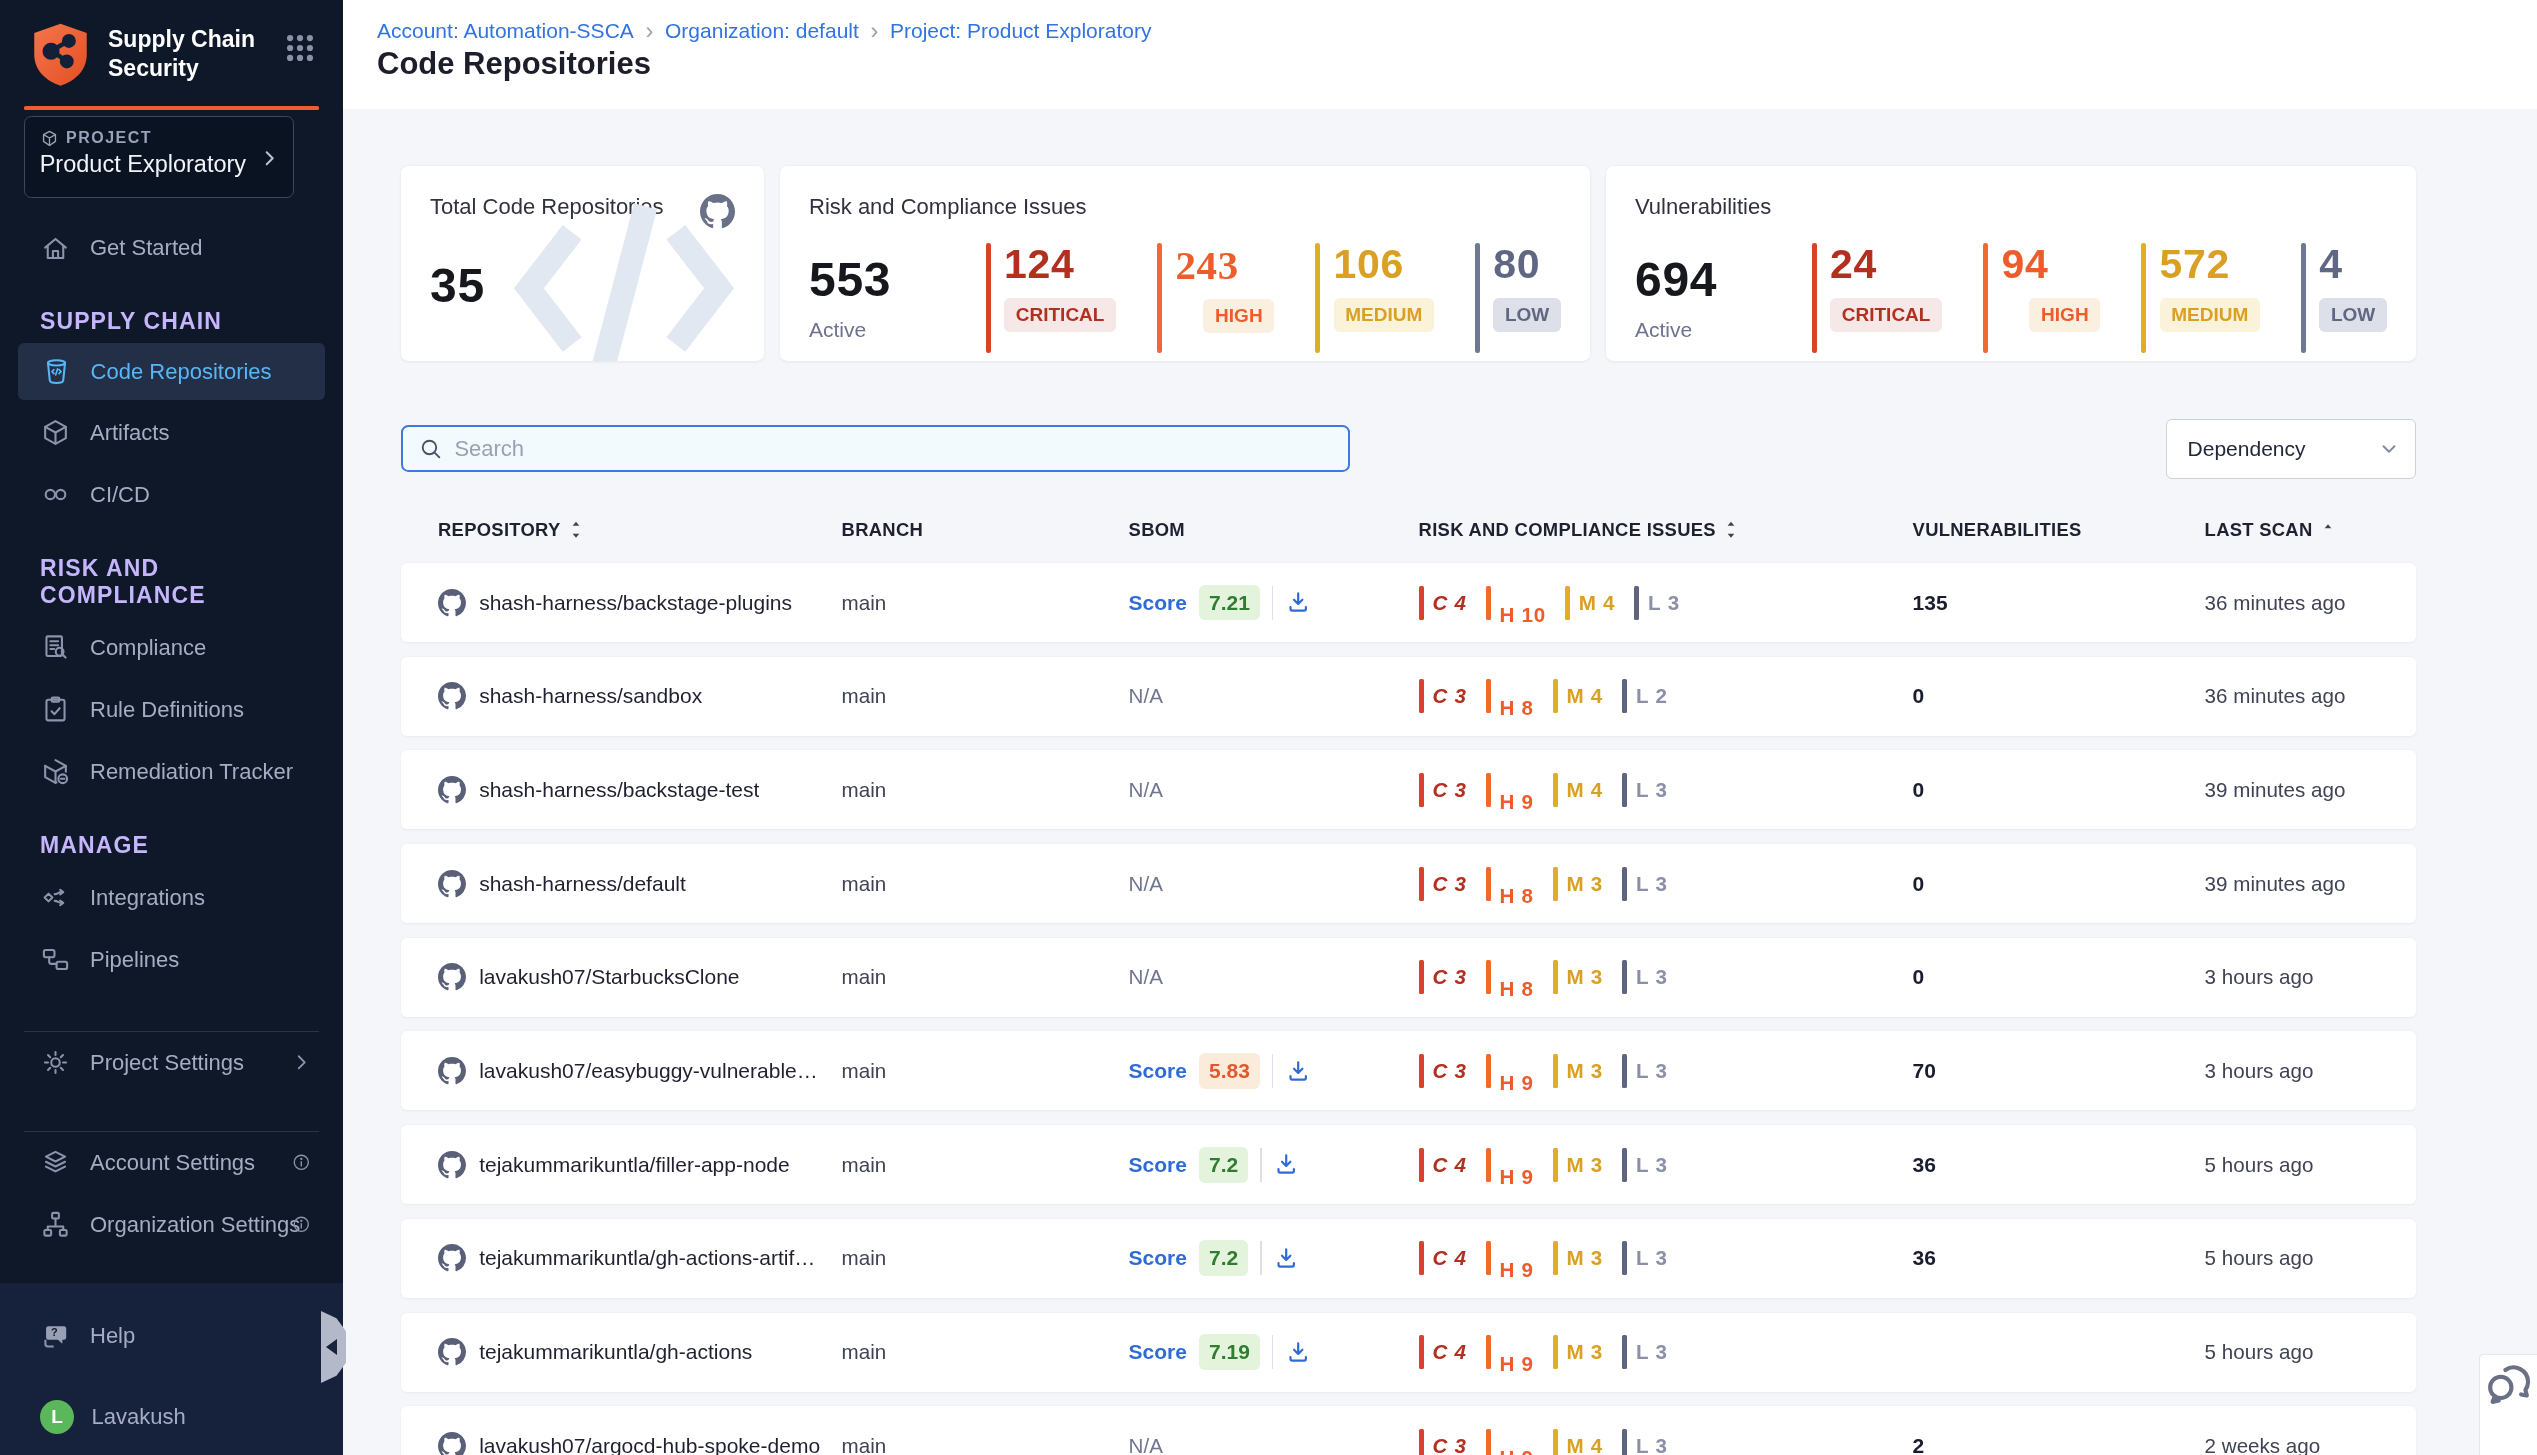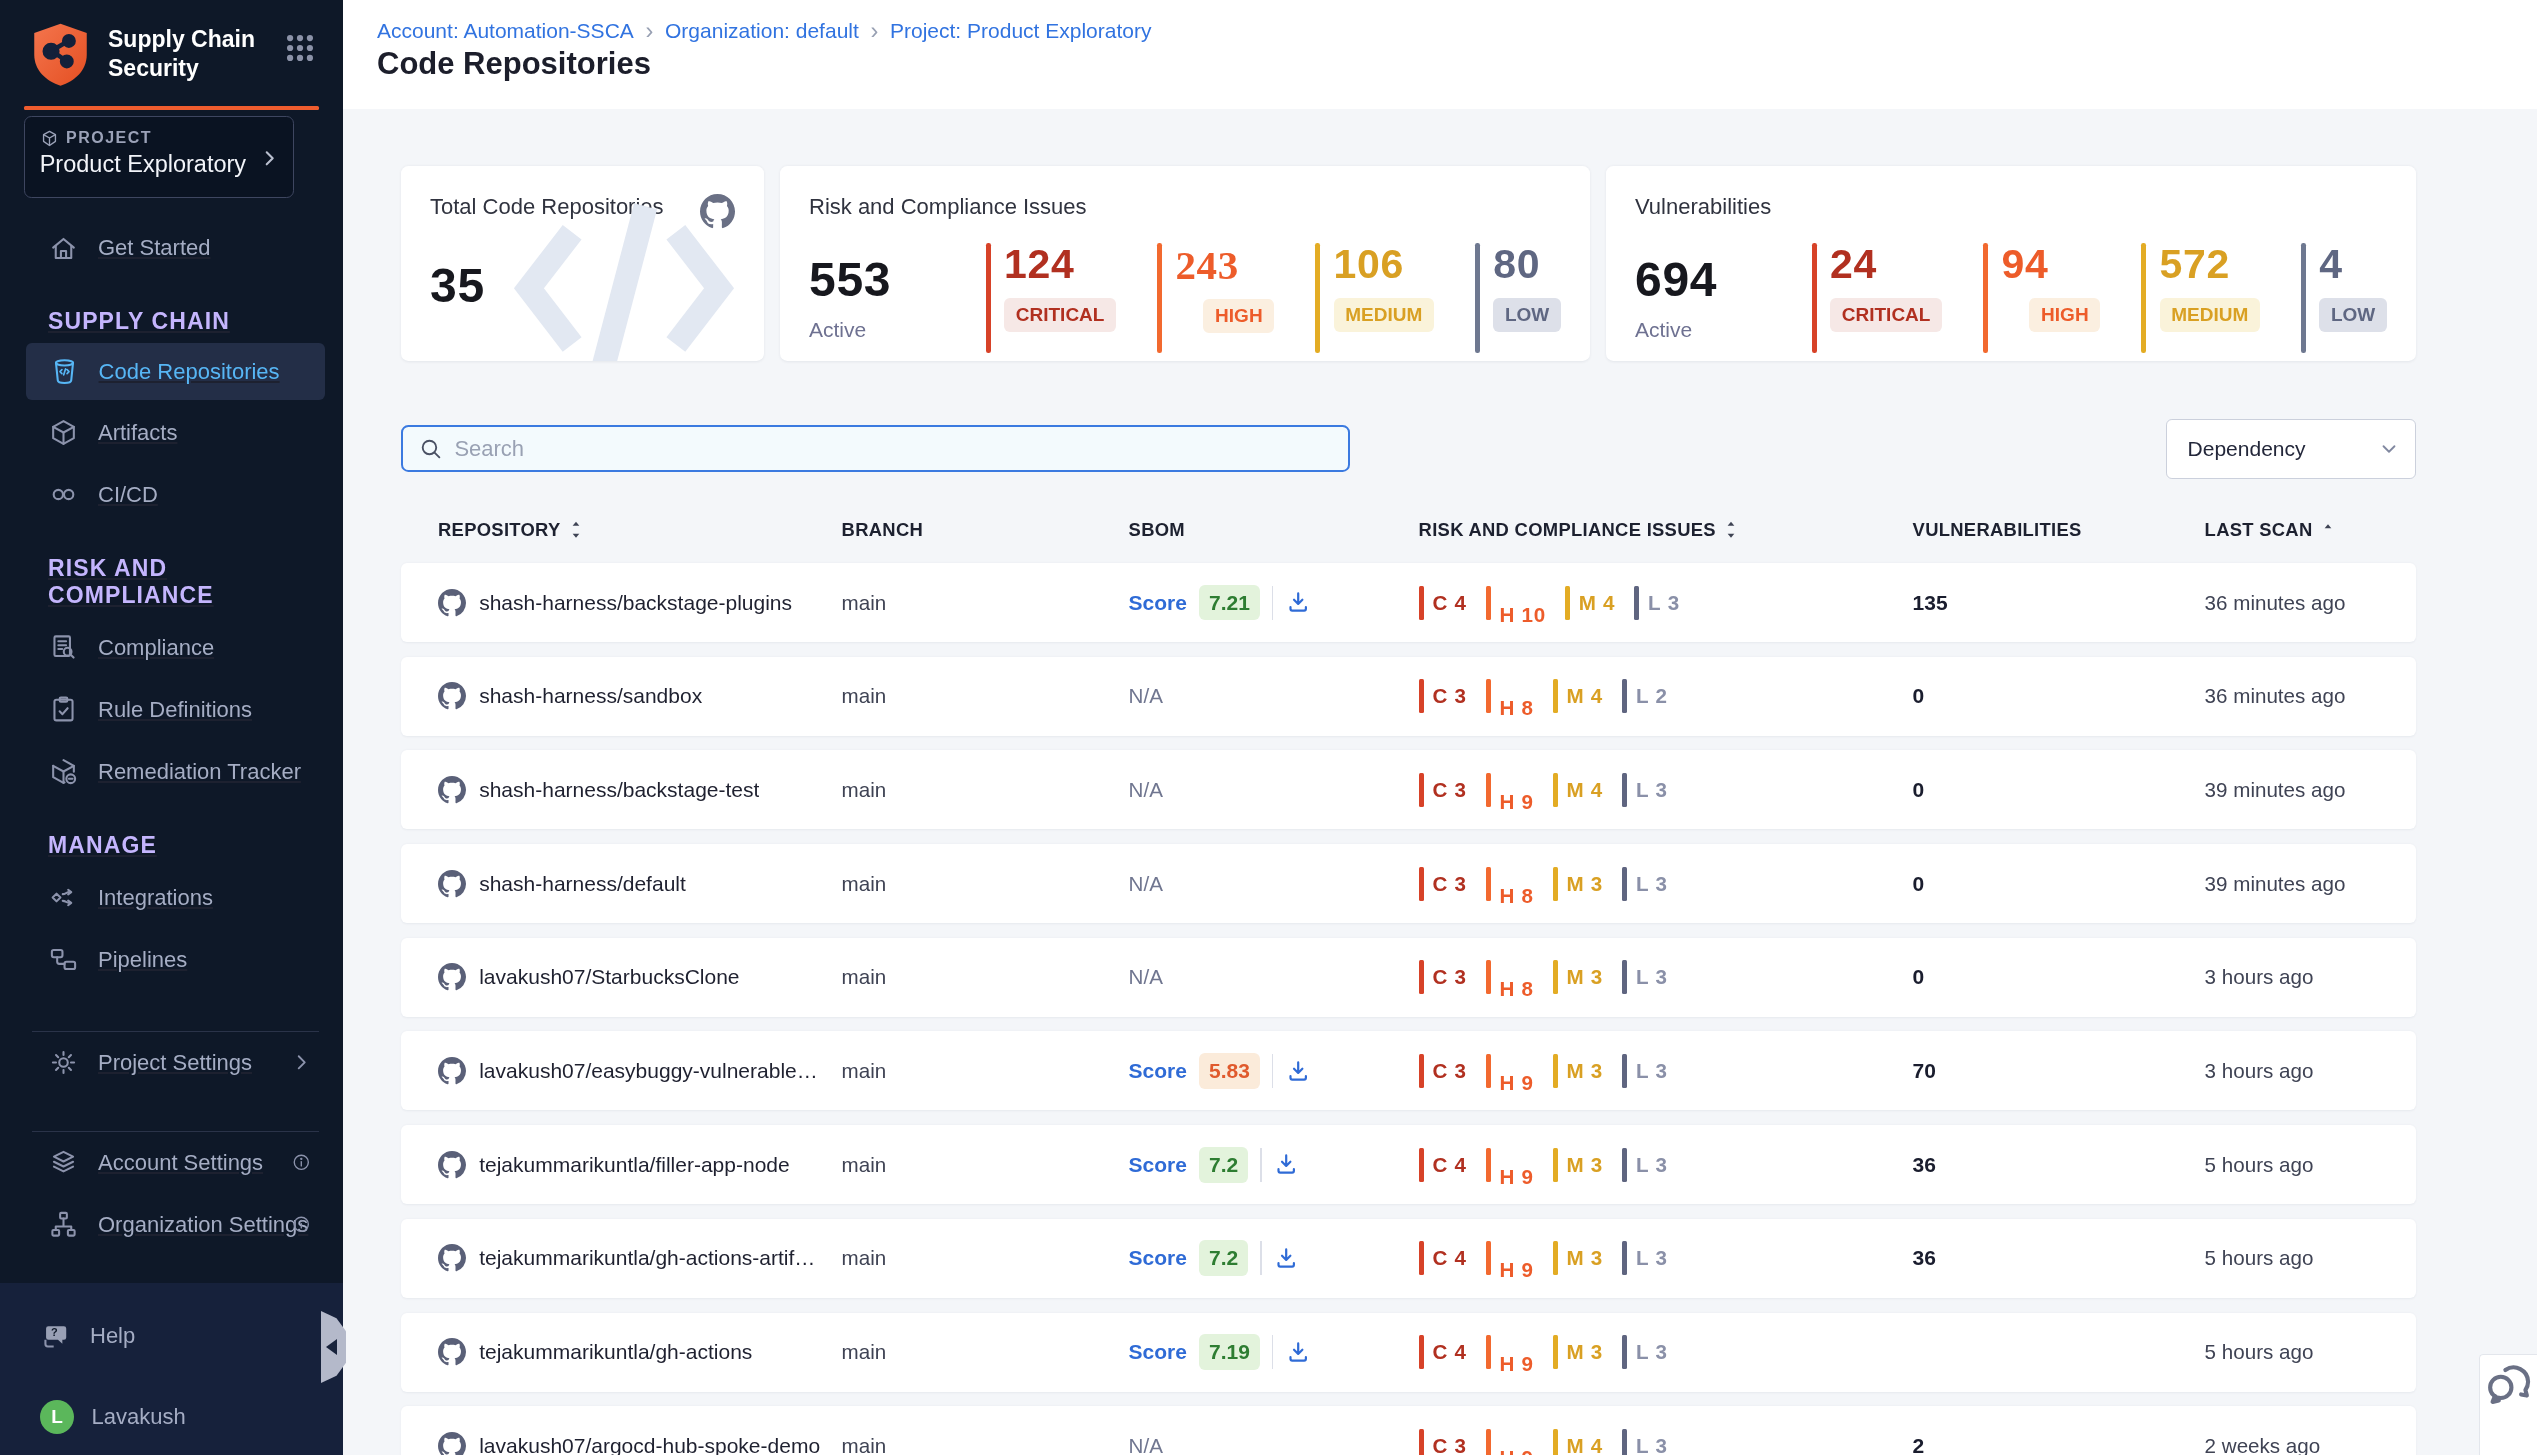--- a/index.html
+++ b/index.html
@@ -19,21 +19,21 @@
   .app-title { margin-left:16px; margin-top:4.4px; color:#FFFFFF; font-size:23px; font-weight:700; line-height:1.25; flex:1; }
   .apps-grid { margin-top:10.3px; width:34px; height:34px; color:#8B92A8; cursor:pointer; }
   .brand-line { position:absolute; top:106px; left:24px; right:24px; height:3.7px; background:var(--accent-orange,#EF5C2E); border-radius:1.5px; }
 
   .project-card { position:absolute; top:116px; left:24px; width:270px; height:82px; background:#0A1322; border:1.5px solid #3E4660; border-radius:7.3px; padding:11.7px 14.7px; cursor:pointer; }
   .project-label-row { display:flex; align-items:center; gap:7.3px; color:#9BA2B8; font-size:16px; font-weight:700; letter-spacing:1.5px; }
   .project-label-row .i { width:19px; height:19px; color:#9BA2B8; }
   .project-name { margin-top:3px; color:#F2F4F9; font-size:23.5px; }
   .project-chevron { position:absolute; right:13.2px; top:31px; width:20.6px; height:20.6px; color:#B9BfCF; }
 
-  .nav-flow { position:absolute; top:217px; left:8px; right:0;text-decoration:underline; }
+  .nav-flow { position:absolute; top:217px; left:0; right:0; }
   .nav-item { height:62px; display:flex; align-items:center; padding-left:40px; color:#A5ADC4; font-size:22px; cursor:pointer; position:relative; }
   .nav-item .nav-icon { width:31px; height:31px; margin-right:19px; color:#8C93AC; flex:0 0 auto; }
   .nav-item.selected { background:#232E47; border-radius:5.9px; margin:7.3px 17.6px 1.5px 17.6px; padding-left:23px; height:57px; color:#57B6F5; }
   .nav-item.selected .nav-icon { color:#57B6F5; }
   .section-label { margin:29px 14px 8px 40px; color:#c4b5fd; font-size:23px; font-weight:700; letter-spacing:1.1px; }
   .side-divider { border:none; border-top:1.1px solid #2A3349; margin:40px 24px 0 24px; }
   .side-divider.second { margin-top:37px; }
   .nav-item .trail { position:absolute; right:31px; width:20.6px; height:20.6px; color:#8C93AC; }
   .sidebar-bottom { position:absolute; left:0; top:1283px; width:343px; bottom:0; background:var(--sidebar-bottom-bg,#16213B); }
   .sidebar-bottom .nav-item:first-child { margin-top:22px; }
@@ -101,21 +101,21 @@
   .score-badge { font-size:21px; font-weight:700; padding:5.9px 10.3px; border-radius:5.9px; }
   .score-good { color:var(--score-good,#2E7D32); background:var(--score-good-bg,#E3F3DC); }
   .score-warn { color:var(--score-warn,#E05A2D); background:var(--score-warn-bg,#FBEBDA); }
   .sbom-vline { width:1.5px; height:34px; background:#DCDFE8; }
   .dl-btn { width:26.4px; height:26.4px; color:var(--link-blue,#2F6BD6); cursor:pointer; }
   .sbom-na { color:#707690; }
   .issues-cell { display:flex; align-items:center; }
   .chip { display:flex; align-items:center; margin-right:19px; }
   .chip-bar { width:5.1px; height:34px; border-radius:1.5px; margin-right:8.8px; }
   .chip-txt { font-size:20.6px; font-weight:700; letter-spacing:0.7px; }
-  .chip-c .chip-bar { background:var(--critical-bar,#D74228); } .chip-c .chip-txt { color:var(--critical,#B13020); }
+  .chip-c .chip-bar { background:var(--critical-bar,#D74228); } .chip-c .chip-txt { color:var(--critical,#B13020);font-style:italic; }
   .chip-h .chip-bar { background:var(--high-bar,#F2692F); } .chip-h .chip-txt { color:var(--high,#ED5C2A);margin-top:24px; }
   .chip-m .chip-bar { background:var(--medium-bar,#E3AC24); } .chip-m .chip-txt { color:var(--medium,#D9A023); }
   .chip-l .chip-bar { background:#5F6580; } .chip-l .chip-txt { color:#8A90A8; }
   .cell-vulns { font-size:21px; font-weight:600; color:#1A1D2E; }
   .cell-scan { font-size:20.6px; color:#3F4354; }
 
   
   .chat-rail { position:absolute; right:0; bottom:0; width:59px; height:101px; background:#fff; border-left:1.1px solid #E3E6EC; border-top:1.1px solid #E3E6EC; border-top-left-radius:4.4px; }
   .chat-rail .chat-icon { width:40px; height:40px; color:#6A7085; margin:11.7px auto 0 auto; cursor:pointer; }
 </style>

